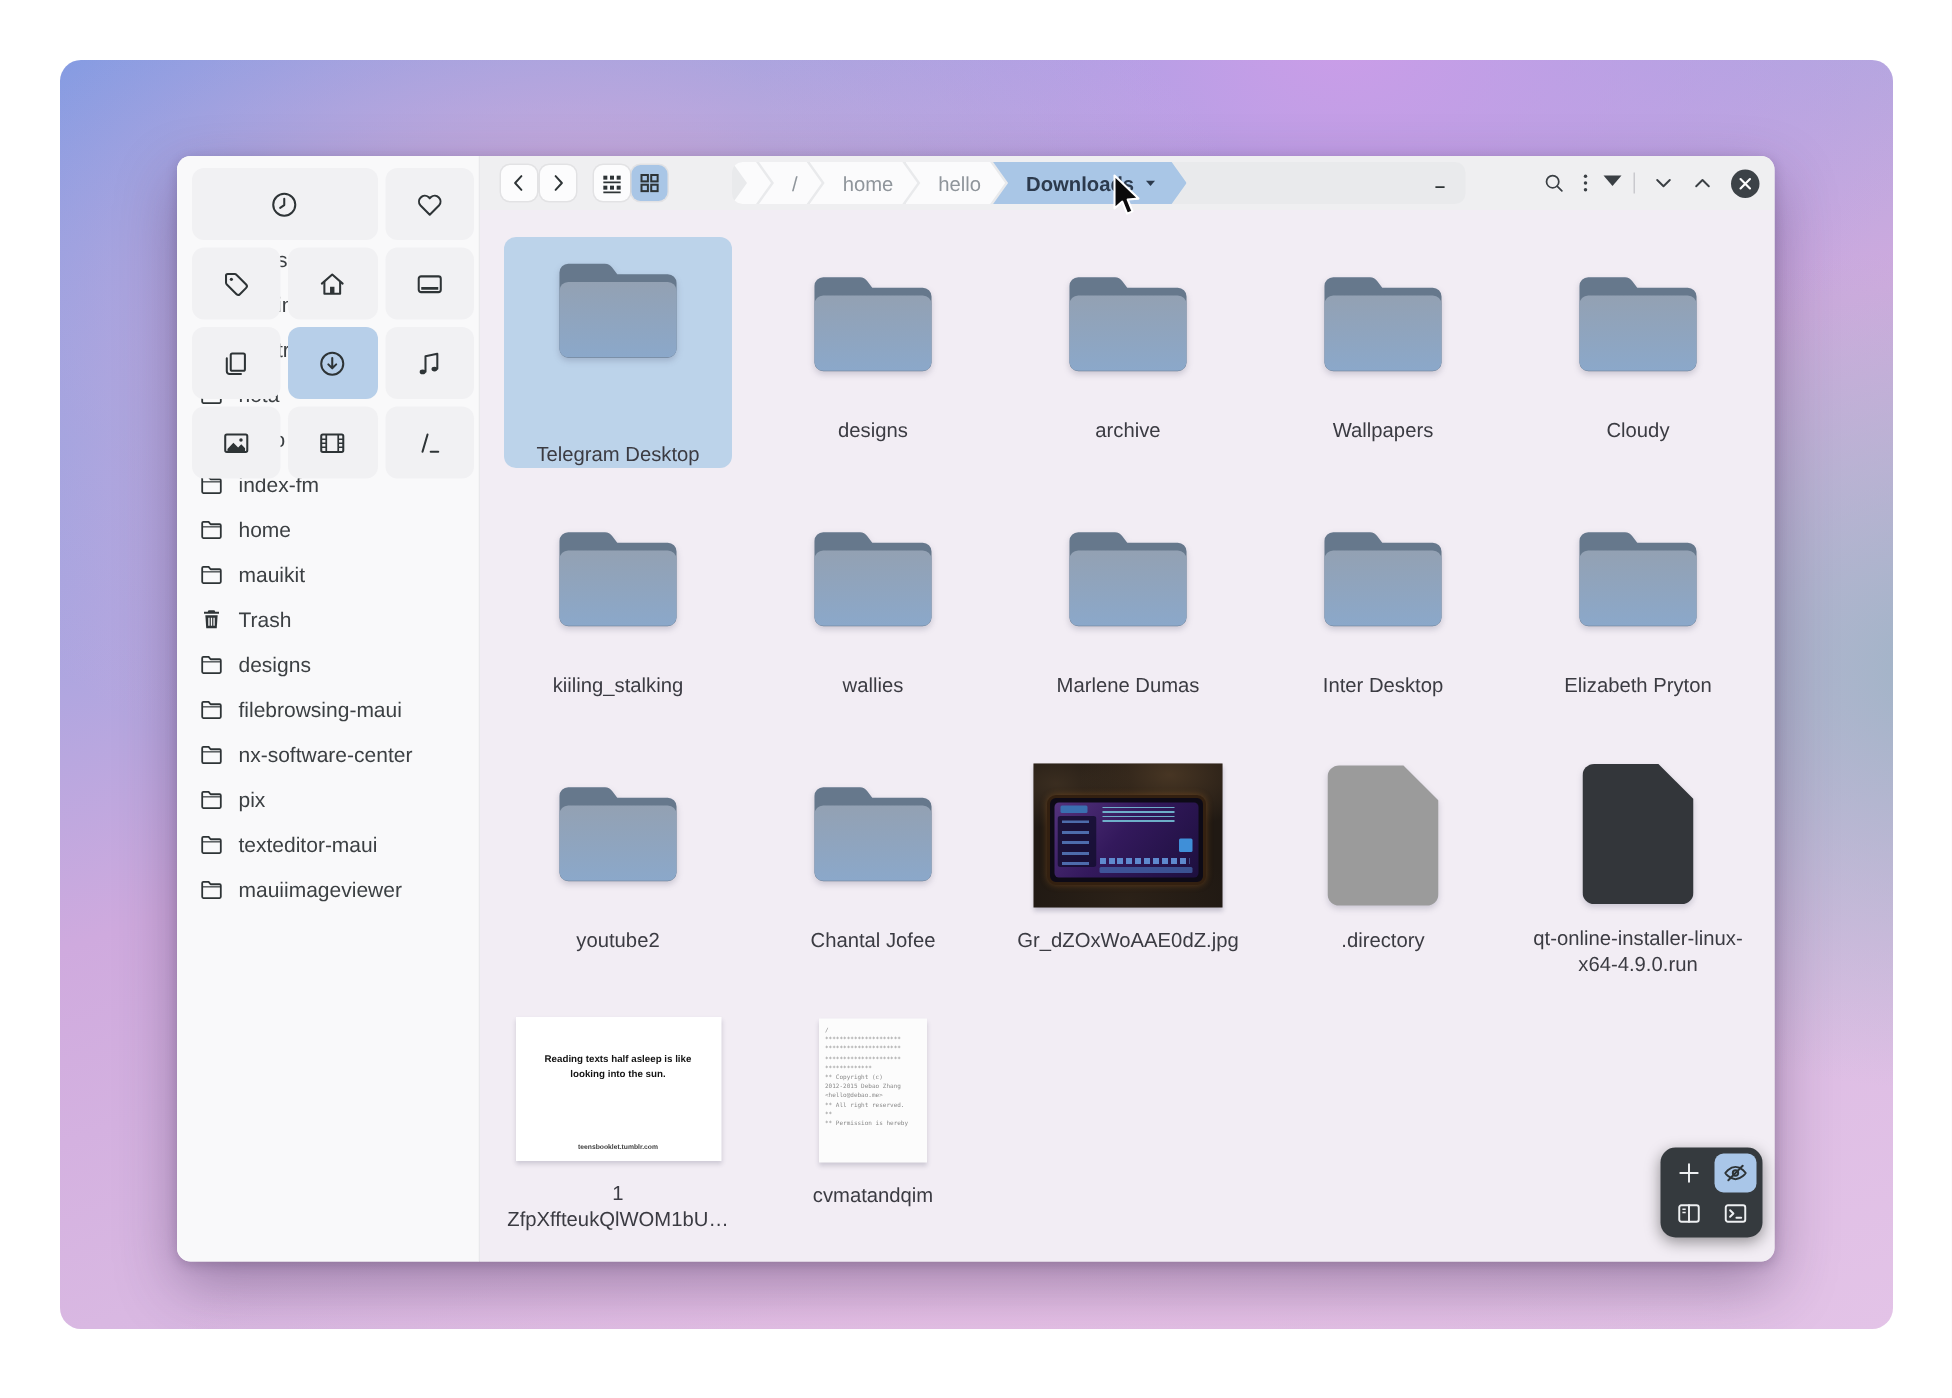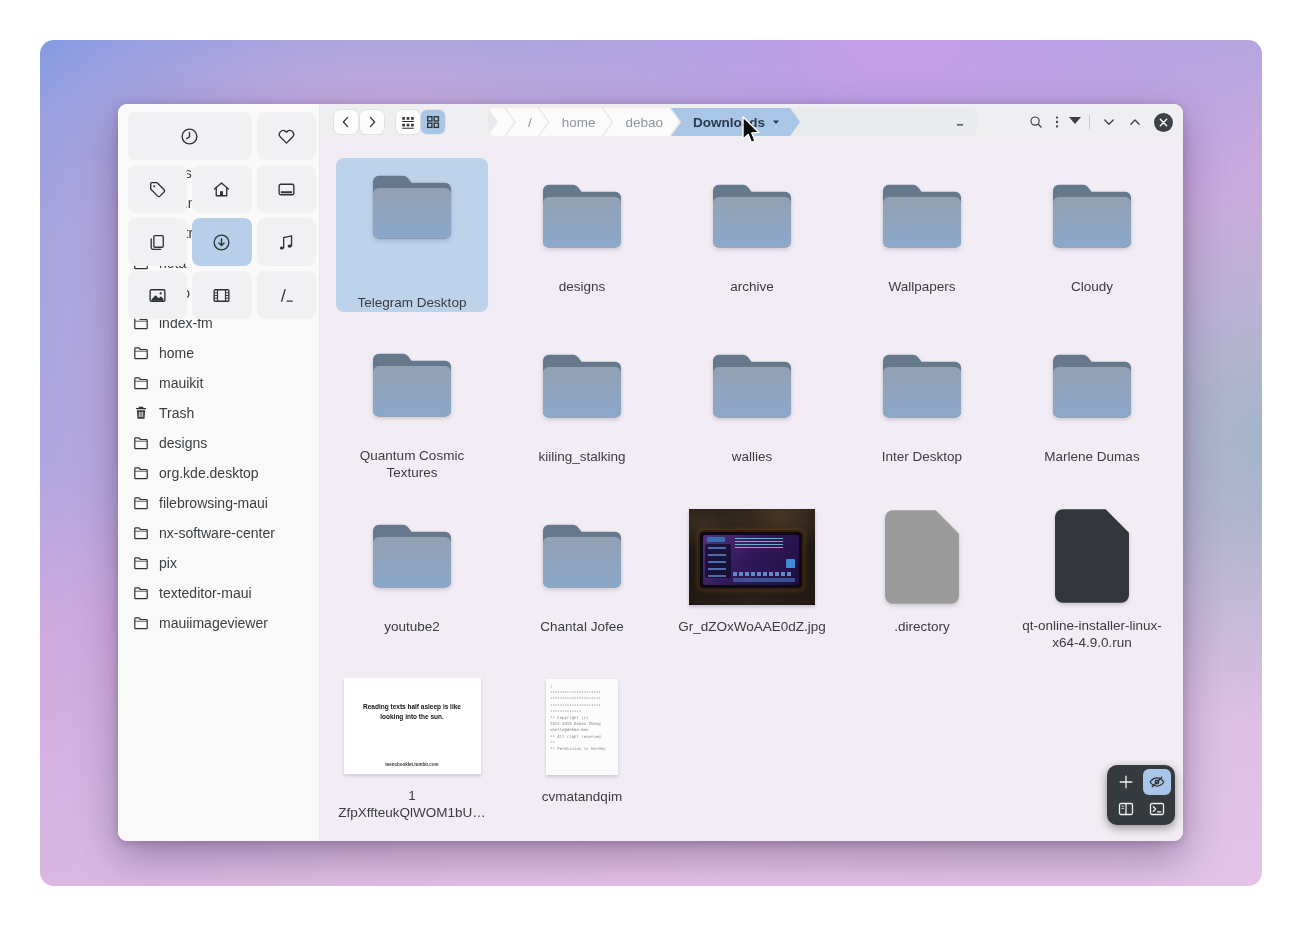--- a/index.html
+++ b/index.html
@@ -332,29 +332,20 @@
             </span>
             <span>designs</span>
           </li>
           <li class="bm-item">
             <span style="display: flex;">
               <svg viewBox="0 0 16 16">
                 <path d="M1.8 12.9V3.7a.8.8 0 0 1 .8-.8h3.5l1.3 1.6h6a.8.8 0 0 1 .8.8v7.6a.8.8 0 0 1-.8.8H2.6a.8.8 0 0 1-.8-.8Z" fill="none" stroke="currentColor" stroke-width="1.2" stroke-linejoin="round"></path>
                 <path d="M1.8 6.2h12.4" stroke="currentColor" stroke-width="1" opacity=".8"></path>
               </svg>
             </span>
-            <span>org.kde.desktop</span>
-          </li>
-          <li class="bm-item">
-            <span style="display: flex;">
-              <svg viewBox="0 0 16 16">
-                <path d="M1.8 12.9V3.7a.8.8 0 0 1 .8-.8h3.5l1.3 1.6h6a.8.8 0 0 1 .8.8v7.6a.8.8 0 0 1-.8.8H2.6a.8.8 0 0 1-.8-.8Z" fill="none" stroke="currentColor" stroke-width="1.2" stroke-linejoin="round"></path>
-                <path d="M1.8 6.2h12.4" stroke="currentColor" stroke-width="1" opacity=".8"></path>
-              </svg>
-            </span>
             <span>filebrowsing-maui</span>
           </li>
           <li class="bm-item">
             <span style="display: flex;">
               <svg viewBox="0 0 16 16">
                 <path d="M1.8 12.9V3.7a.8.8 0 0 1 .8-.8h3.5l1.3 1.6h6a.8.8 0 0 1 .8.8v7.6a.8.8 0 0 1-.8.8H2.6a.8.8 0 0 1-.8-.8Z" fill="none" stroke="currentColor" stroke-width="1.2" stroke-linejoin="round"></path>
                 <path d="M1.8 6.2h12.4" stroke="currentColor" stroke-width="1" opacity=".8"></path>
               </svg>
             </span>
             <span>nx-software-center</span>
@@ -437,21 +428,21 @@
         </div>
       <div class="crumbbar" id="crumbbar">
           <div class="crumb lead" style="z-index: 20;"></div>
           <div class="crumb" style="z-index: 15;">
             <span>/</span>
           </div>
           <div class="crumb" style="z-index: 14;">
             <span>home</span>
           </div>
           <div class="crumb" style="z-index: 13;">
-            <span>debao</span>
+            <span>hello</span>
           </div>
           <div class="crumb selected" style="z-index: 12;">
             <span>Downloads</span>
             <span class="caret">
               <svg viewBox="0 0 8 8" width="8" height="8">
                 <path d="M1 2.5h6L4 6Z" fill="currentColor"></path>
               </svg>
             </span>
           </div>
           <div class="path-edit">
@@ -605,37 +596,20 @@
                     <linearGradient id="fgrad" x1="0" y1="0" x2="0" y2="1">
                       <stop offset="0" stop-color="#93a1b3"></stop>
                       <stop offset="1" stop-color="#8ba8ca"></stop>
                     </linearGradient>
                   </defs>
                   <path d="M8 14a6 6 0 0 1 6-6h25a6 6 0 0 1 5 2.6l3.5 4.6H82a6 6 0 0 1 6 6v45a6 6 0 0 1-6 6H14a6 6 0 0 1-6-6Z" fill="#66788c"></path>
                   <rect x="8" y="20.5" width="80" height="51.5" rx="6" fill="url(#fgrad)"></rect>
                 </svg>
               </span>
             </div>
-            <div class="file-label">Quantum Cosmic Textures</div>
-          </div>
-          <div class="file-item">
-            <div class="file-icon-box">
-              <span style="display: flex;">
-                <svg class="folder-svg" viewBox="0 0 96 82">
-                  <defs>
-                    <linearGradient id="fgrad" x1="0" y1="0" x2="0" y2="1">
-                      <stop offset="0" stop-color="#93a1b3"></stop>
-                      <stop offset="1" stop-color="#8ba8ca"></stop>
-                    </linearGradient>
-                  </defs>
-                  <path d="M8 14a6 6 0 0 1 6-6h25a6 6 0 0 1 5 2.6l3.5 4.6H82a6 6 0 0 1 6 6v45a6 6 0 0 1-6 6H14a6 6 0 0 1-6-6Z" fill="#66788c"></path>
-                  <rect x="8" y="20.5" width="80" height="51.5" rx="6" fill="url(#fgrad)"></rect>
-                </svg>
-              </span>
-            </div>
             <div class="file-label">kiiling_stalking</div>
           </div>
           <div class="file-item">
             <div class="file-icon-box">
               <span style="display: flex;">
                 <svg class="folder-svg" viewBox="0 0 96 82">
                   <defs>
                     <linearGradient id="fgrad" x1="0" y1="0" x2="0" y2="1">
                       <stop offset="0" stop-color="#93a1b3"></stop>
                       <stop offset="1" stop-color="#8ba8ca"></stop>
@@ -656,38 +630,55 @@
                     <linearGradient id="fgrad" x1="0" y1="0" x2="0" y2="1">
                       <stop offset="0" stop-color="#93a1b3"></stop>
                       <stop offset="1" stop-color="#8ba8ca"></stop>
                     </linearGradient>
                   </defs>
                   <path d="M8 14a6 6 0 0 1 6-6h25a6 6 0 0 1 5 2.6l3.5 4.6H82a6 6 0 0 1 6 6v45a6 6 0 0 1-6 6H14a6 6 0 0 1-6-6Z" fill="#66788c"></path>
                   <rect x="8" y="20.5" width="80" height="51.5" rx="6" fill="url(#fgrad)"></rect>
                 </svg>
               </span>
             </div>
+            <div class="file-label">Marlene Dumas</div>
+          </div>
+          <div class="file-item">
+            <div class="file-icon-box">
+              <span style="display: flex;">
+                <svg class="folder-svg" viewBox="0 0 96 82">
+                  <defs>
+                    <linearGradient id="fgrad" x1="0" y1="0" x2="0" y2="1">
+                      <stop offset="0" stop-color="#93a1b3"></stop>
+                      <stop offset="1" stop-color="#8ba8ca"></stop>
+                    </linearGradient>
+                  </defs>
+                  <path d="M8 14a6 6 0 0 1 6-6h25a6 6 0 0 1 5 2.6l3.5 4.6H82a6 6 0 0 1 6 6v45a6 6 0 0 1-6 6H14a6 6 0 0 1-6-6Z" fill="#66788c"></path>
+                  <rect x="8" y="20.5" width="80" height="51.5" rx="6" fill="url(#fgrad)"></rect>
+                </svg>
+              </span>
+            </div>
             <div class="file-label">Inter Desktop</div>
           </div>
           <div class="file-item">
             <div class="file-icon-box">
               <span style="display: flex;">
                 <svg class="folder-svg" viewBox="0 0 96 82">
                   <defs>
                     <linearGradient id="fgrad" x1="0" y1="0" x2="0" y2="1">
                       <stop offset="0" stop-color="#93a1b3"></stop>
                       <stop offset="1" stop-color="#8ba8ca"></stop>
                     </linearGradient>
                   </defs>
                   <path d="M8 14a6 6 0 0 1 6-6h25a6 6 0 0 1 5 2.6l3.5 4.6H82a6 6 0 0 1 6 6v45a6 6 0 0 1-6 6H14a6 6 0 0 1-6-6Z" fill="#66788c"></path>
                   <rect x="8" y="20.5" width="80" height="51.5" rx="6" fill="url(#fgrad)"></rect>
                 </svg>
               </span>
             </div>
-            <div class="file-label">Marlene Dumas</div>
+            <div class="file-label">Elizabeth Pryton</div>
           </div>
           <div class="file-item">
             <div class="file-icon-box">
               <span style="display: flex;">
                 <svg class="folder-svg" viewBox="0 0 96 82">
                   <defs>
                     <linearGradient id="fgrad" x1="0" y1="0" x2="0" y2="1">
                       <stop offset="0" stop-color="#93a1b3"></stop>
                       <stop offset="1" stop-color="#8ba8ca"></stop>
                     </linearGradient>

